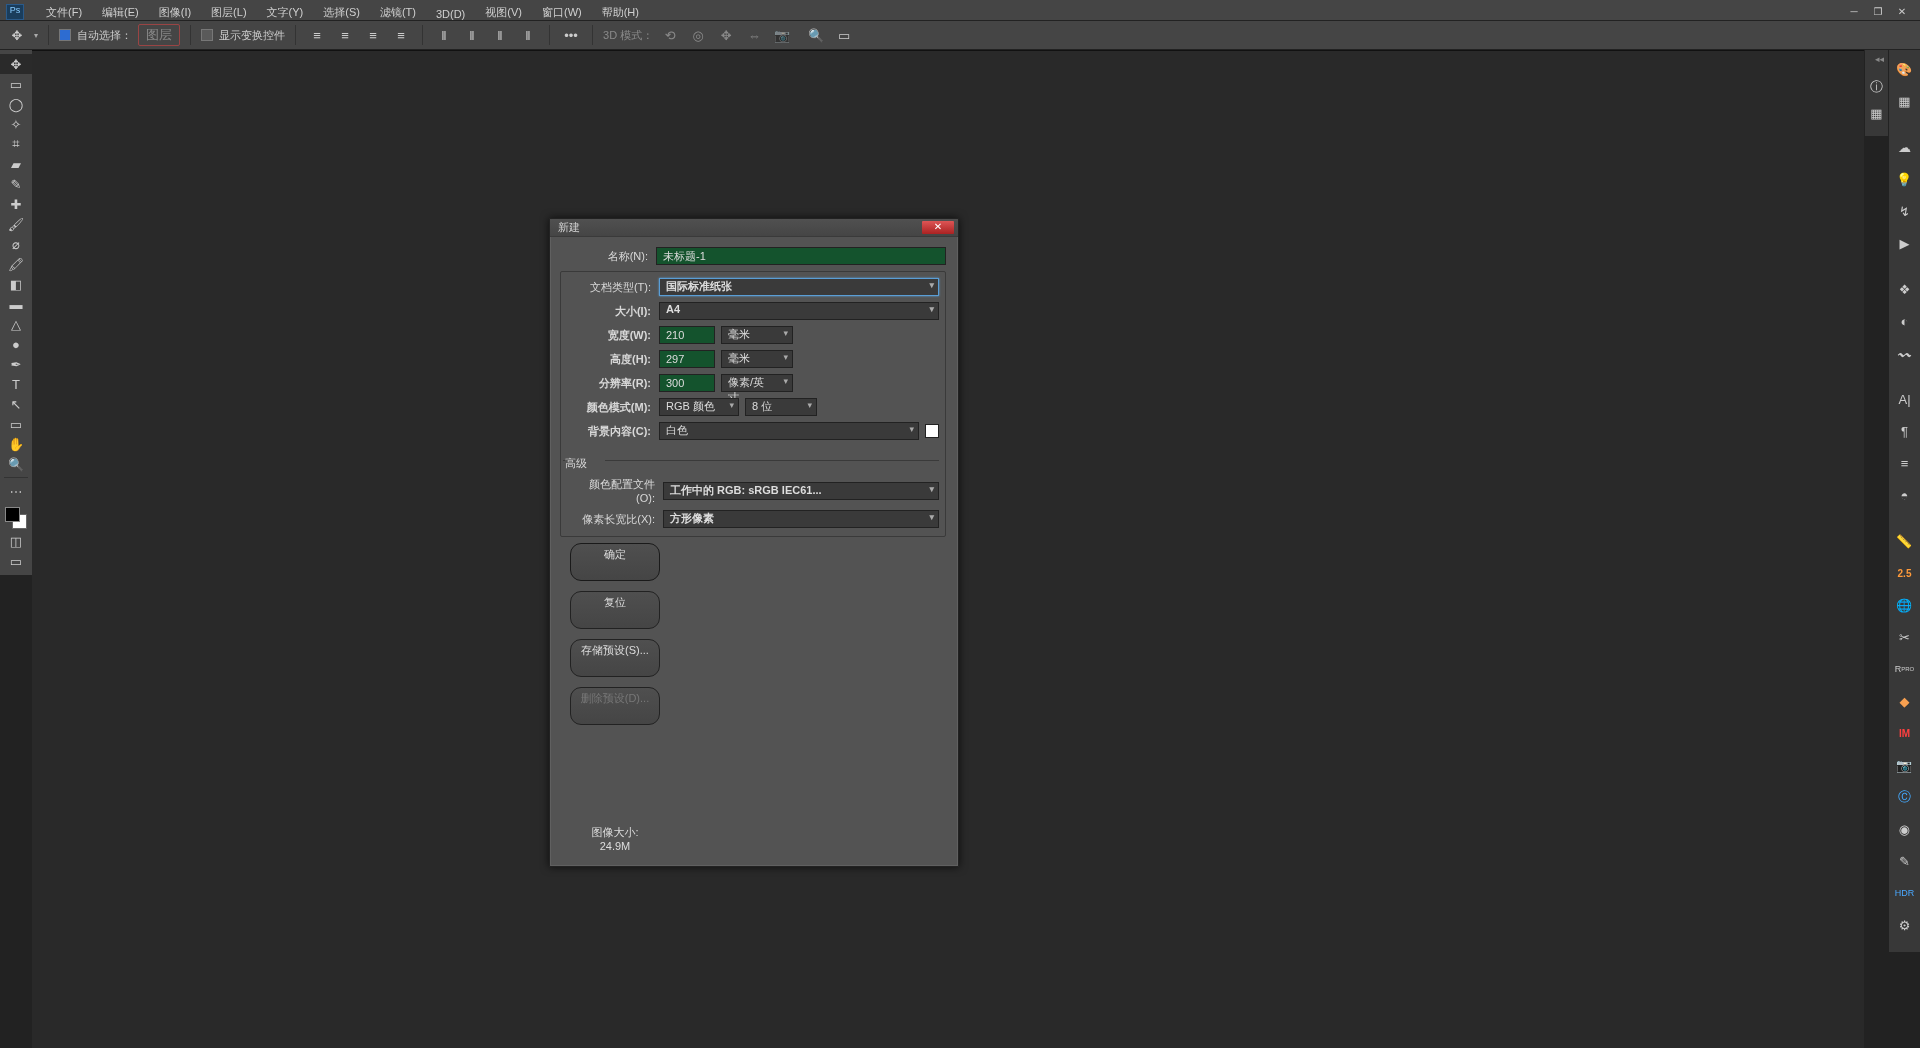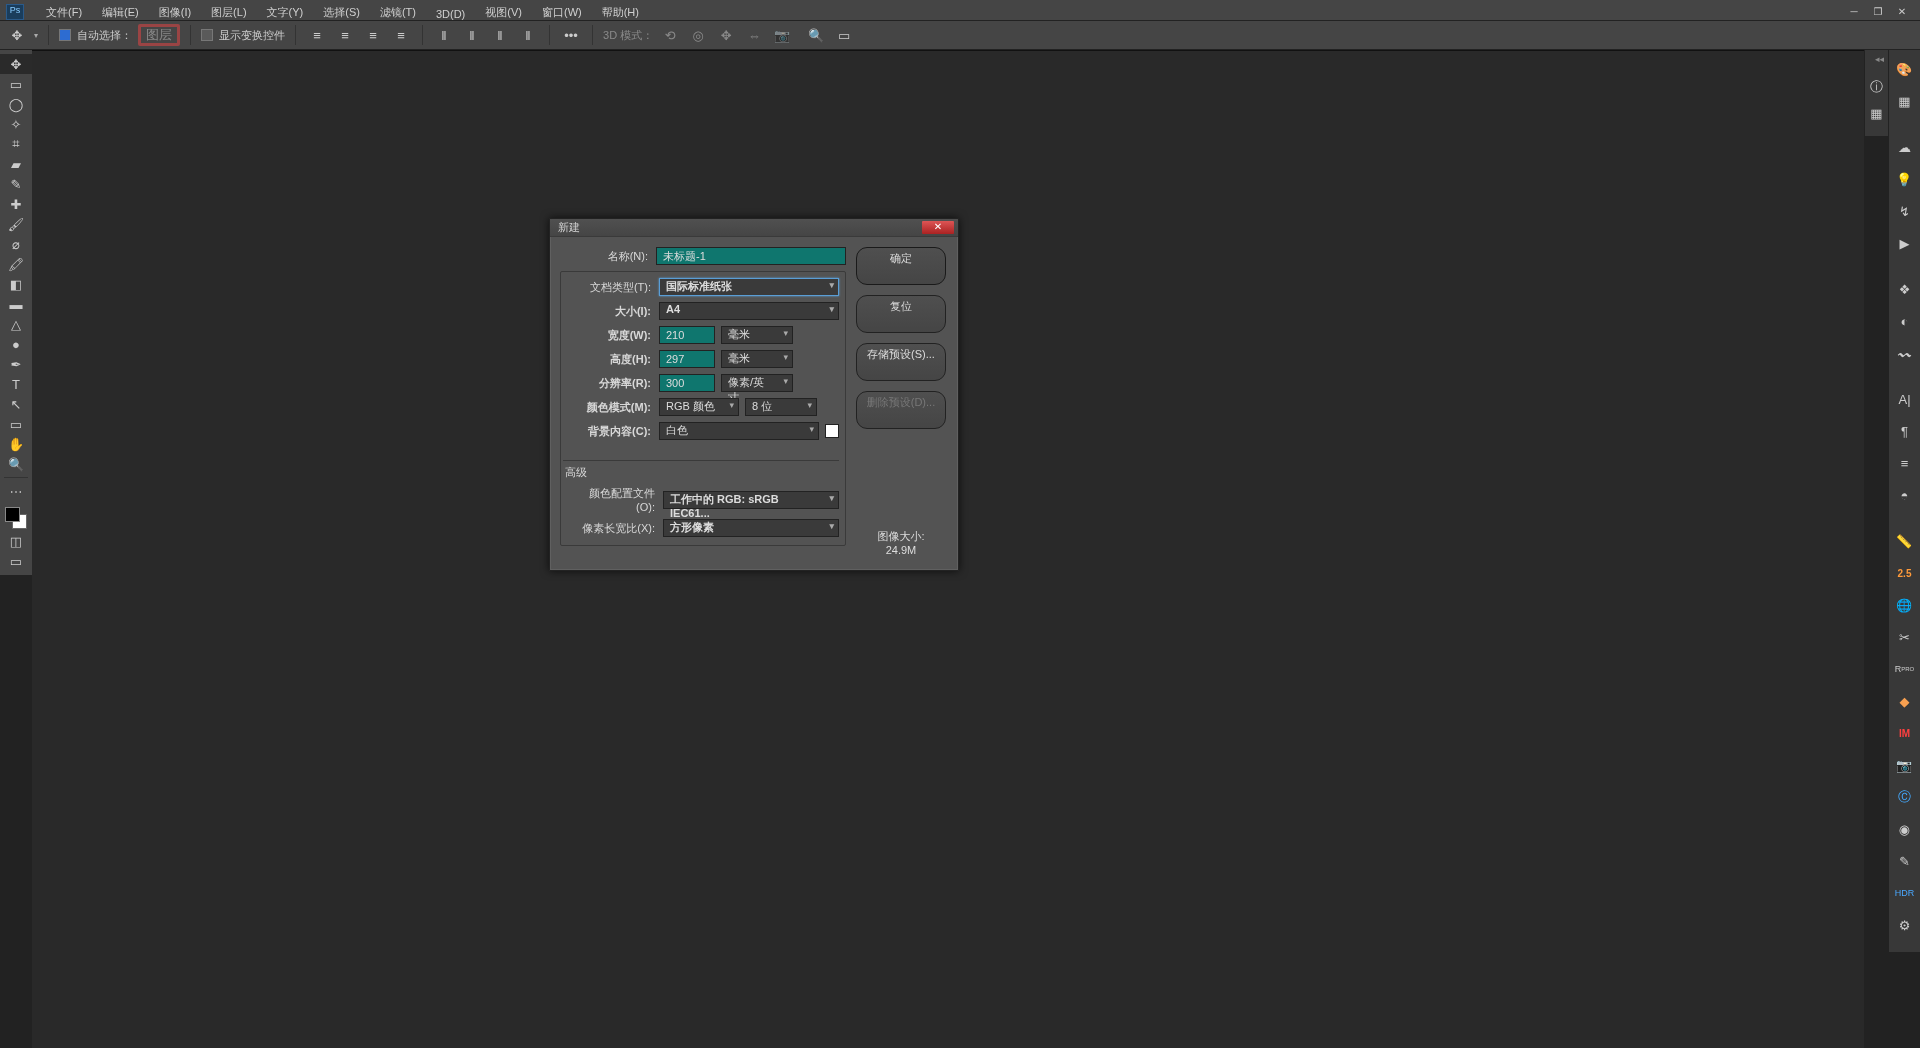--- a/index.html
+++ b/index.html
@@ -41,39 +41,39 @@
 .rightstrip2 .red-im { color: #ff4040; font-size: 10px; font-weight: bold; }
 .rightstrip2 .pro { font-size: 9px; }
 
 
 .canvas-area { position: absolute; left: 32px; top: 50px; right: 56px; bottom: 0; background: #292929; border-top: 1px solid #111; }
 
 
 .dialog-wrap { position: absolute; left: 549px; top: 218px; width: 410px; background: #535353; border: 1px solid #222; border-radius: 1px; box-shadow: 0 0 8px rgba(0,0,0,.7), inset 0 0 0 1px #606060; }
 .dialog-title { height: 18px; background: linear-gradient(#505050,#454545); border-bottom: 1px solid #3a3a3a; display: flex; align-items: center; padding: 0 4px 0 8px; color: #d0d0d0; font-size: 11px; }
 .dialog-title .close { margin-left: auto; width: 32px; height: 13px; background: linear-gradient(#d55, #a22); color: #fff; text-align: center; font-size: 10px; line-height: 12px; border-radius: 1px; }
-.dialog-body { display: flex; padding: 10px 12px 14px 10px; color: #d8d8d8; font-size: 11px; }
+.dialog-body { display: flex; padding: 10px 12px 14px 10px; color: #d8d8d8; font-size: 11px; flex-direction: column; }
 .dialog-left { flex: 1; }
 .dialog-right { width: 100px; display: flex; flex-direction: column; gap: 10px; padding-left: 10px; }
 
 .form-row { display: flex; align-items: center; margin-bottom: 6px; gap: 6px; }
 .form-row label { flex: 0 0 90px; text-align: right; padding-right: 2px; }
 .form-row.indent label { flex: 0 0 90px; font-weight: bold; }
 
-.text-input { background: #0f766e; border: 1px solid #222; color: #ddd; height: 18px; padding: 0 6px; font-size: 11px; }
+.text-input { background: #14532d; border: 1px solid #222; color: #ddd; height: 18px; padding: 0 6px; font-size: 11px; }
 .text-input.wide { flex: 1; }
 .text-input.sm { width: 56px; }
 
 .select { background: #3a3a3a; border: 1px solid #222; color: #ddd; height: 18px; padding: 0 18px 0 6px; font-size: 11px; position: relative; }
 .select.wide { flex: 1; font-weight: bold; }
 .select.md { width: 72px; }
 .select.highlight { border: 1px solid #5a9ed6; box-shadow: 0 0 2px #5a9ed6; }
 .select::after { content: "▾"; position: absolute; right: 4px; top: 1px; font-size: 9px; color: #aaa; }
 
-.fieldset2 { border-top: 1px solid #3a3a3a; margin-top: 20px; padding-top: 20px; padding-left: 12px; }
+.fieldset2 { border-top: 1px solid #3a3a3a; margin-top: 20px; padding-top: 11px; padding-left: 12px; }
 
 .btn { height: 38px; background: linear-gradient(#4f4f4f,#454545); border: 1px solid #222; border-radius: 11px; color: #ddd; font-size: 11px; text-align: center; line-height: 20px; cursor: default; }
 .btn.primary { border-color: #1a1a1a; }
 .btn.disabled { color: #777; }
 
 .swatch-preview { width: 14px; height: 14px; background: #fff; border: 1px solid #222; }
 
 .info-block { margin-top: auto; text-align: center; font-size: 11px; color: #ddd; padding-top: 90px; }
 </style>
 </head>
@@ -97,21 +97,21 @@
   <div class="winbtn">❐</div>
   <div class="winbtn">✕</div>
 </div>
 
 <div class="optionsbar">
   <div class="icon-btn">✥</div>
   <span style="font-size:8px;color:#aaa;">▾</span>
   <div class="sep"></div>
   <span class="checkbox checked"></span>
   <span>自动选择：</span>
-  <span class="icon-btn disabled" style="width:42px;border:3px solid #ef4444;border-radius:2px;">图层</span>
+  <span class="icon-btn disabled" style="width:42px;border:1px solid #ef4444;border-radius:2px;">图层</span>
   <div class="sep"></div>
   <span class="checkbox"></span>
   <span>显示变换控件</span>
   <div class="sep"></div>
   <div class="icon-btn">≡</div>
   <div class="icon-btn">≡</div>
   <div class="icon-btn">≡</div>
   <div class="icon-btn">≡</div>
   <div class="sep"></div>
   <div class="icon-btn">‖</div>

